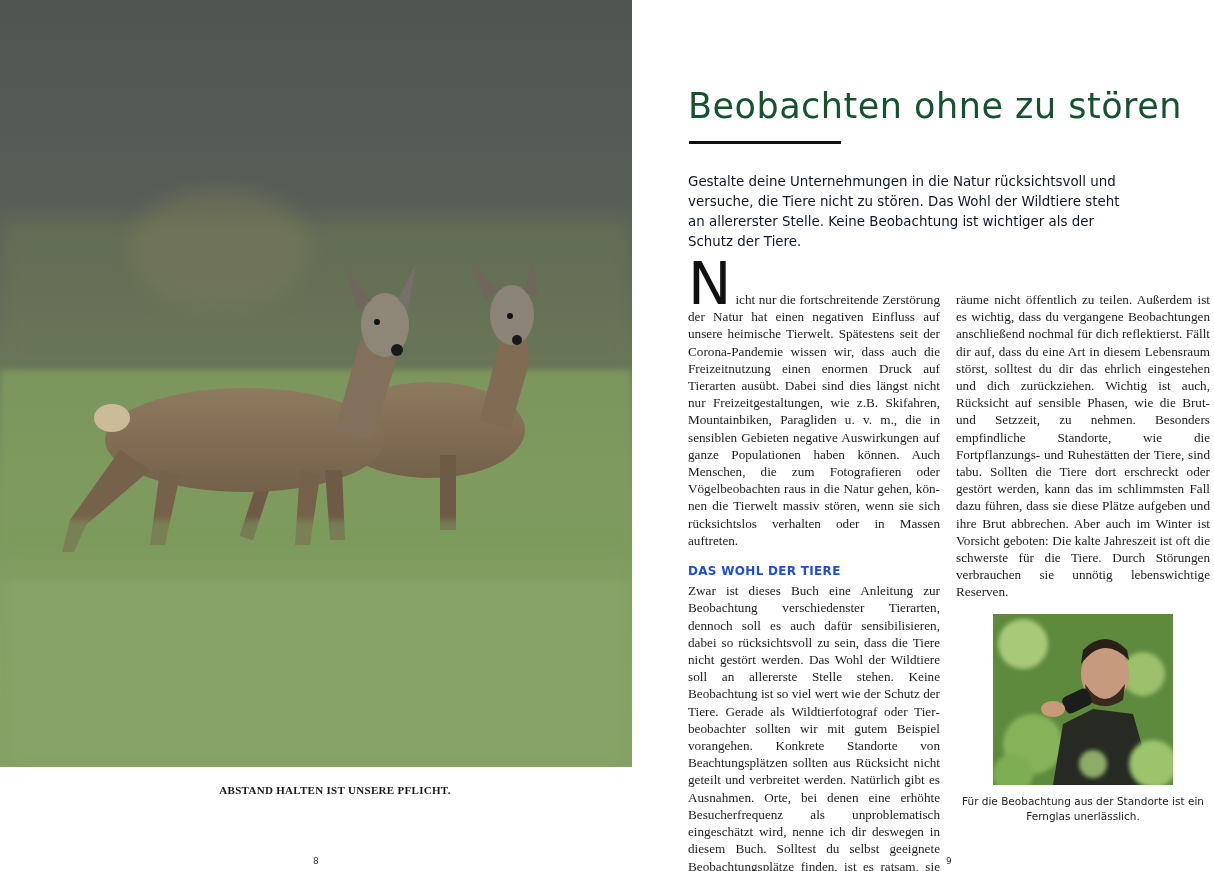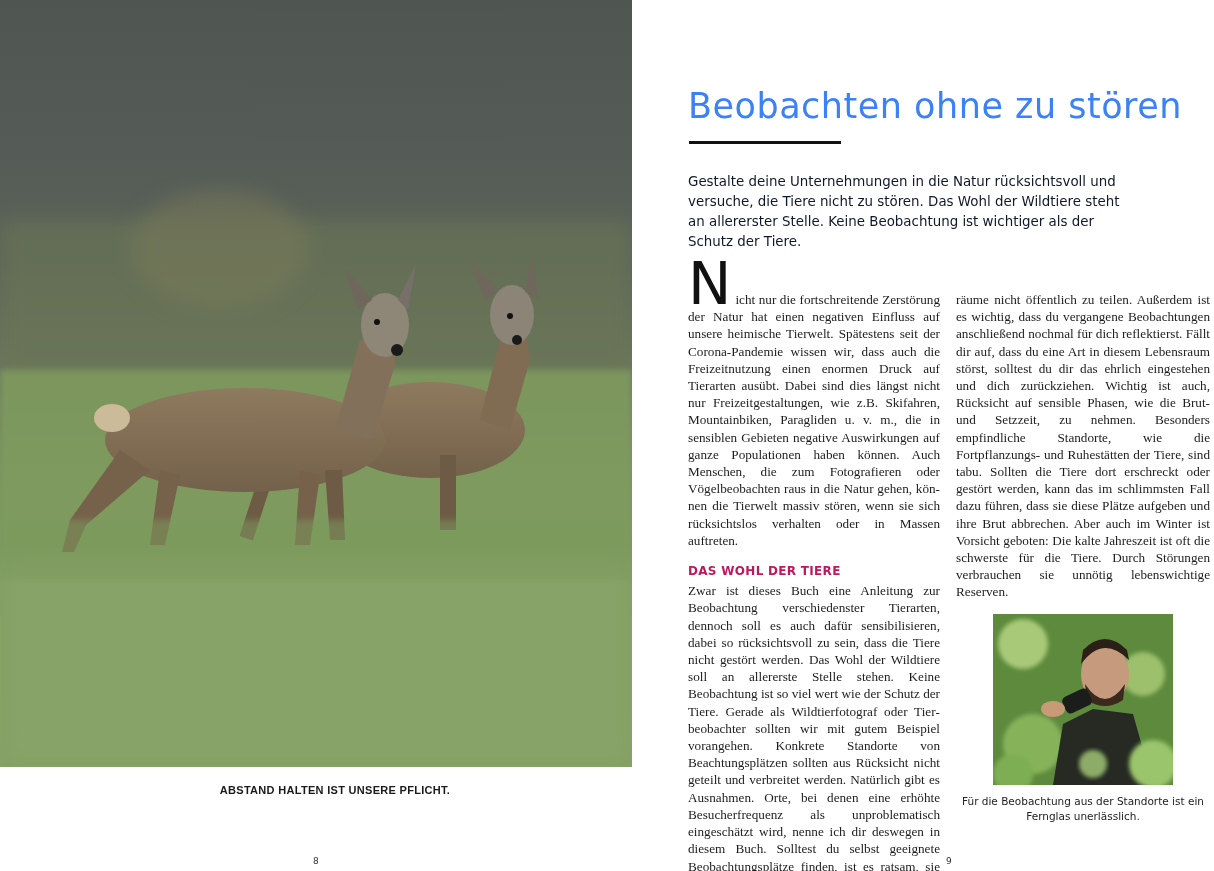--- a/index.html
+++ b/index.html
@@ -11,40 +11,40 @@
   .page-right { left: 640px; width: 574px; }
 
   
   .photo-main {
     position: absolute; left: 0; top: 0; width: 632px; height: 767px; overflow: hidden;
     background: linear-gradient(180deg, #4f5550 0%, #555b56 20%, #5b6459 34%, #66705c 44%, #6f7c5c 52%, #7a8e5e 60%, #7f975f 70%, #85a063 82%, #8aa366 100%);
   }
   .photo-main svg { position: absolute; left: 0; top: 0; }
 
   .caption-left { position: absolute; left: 0; width: 632px; top: 784px; text-align: center; }
-  .caption-title { font-family: Liberation Sans, sans-serif; font-weight: bold; font-size: 11px; letter-spacing: 0.3px; color: #1a1a1a; padding-left: 38px; }
+  .caption-title { font-family: Liberation Serif, serif; font-weight: bold; font-size: 11px; letter-spacing: 0.3px; color: #1a1a1a; padding-left: 38px; }
   .caption-text { font-family: "DejaVu Sans", sans-serif; font-size: 10.5px; color: #222; margin-top: 8px; }
 
   .page-number { position: absolute; top: 856px; font-family: "DejaVu Sans", sans-serif; font-size: 9px; color: #333; }
   .pn-left { left: 313px; }
   .pn-right { left: 306px; }
 
   
-  .title { position: absolute; left: 48px; top: 86px; font-family: "DejaVu Sans", sans-serif; font-size: 35px; font-weight: normal; letter-spacing: 0.5px; color: #3b82f6; white-space: nowrap; }
+  .title { position: absolute; left: 48px; top: 86px; font-family: "DejaVu Sans", sans-serif; font-size: 35px; font-weight: normal; letter-spacing: 0.5px; color: #14532d; white-space: nowrap; }
   .title-rule { position: absolute; left: 49px; top: 141px; width: 152px; height: 3px; background: #111; }
   .intro { position: absolute; left: 48px; top: 172px; width: 450px; font-family: "DejaVu Sans", sans-serif; font-size: 13.4px; line-height: 20px; color: #0f172a; }
 
   .col { position: absolute; top: 291px; font-family: "Liberation Serif", serif; font-size: 13.2px; line-height: 17.2px; color: #1c1c1c; }
   .col-1 { left: 48px; width: 252px; top: 291px; }
   .col-2 { left: 316px; width: 254px; top: 291px; }
   .col p { text-align: justify; hyphens: manual; }
 
   .dropcap { float: left; font-family: "DejaVu Sans", sans-serif; font-size: 58px; line-height: 46px; margin: -30px 4px 0 0; font-weight: normal; color: #111; }
   .col-1 .first-para { padding-top: 0; }
-  .subhead { font-family: "DejaVu Sans", sans-serif; font-weight: bold; font-size: 12px; letter-spacing: 0.3px; margin-top: 14px; margin-bottom: 2px; color: #be185d; }
+  .subhead { font-family: "DejaVu Sans", sans-serif; font-weight: bold; font-size: 12px; letter-spacing: 0.3px; margin-top: 14px; margin-bottom: 2px; color: #1d4ed8; }
 
   .photo-small {
     position: absolute; left: 353px; top: 614px; width: 180px; height: 171px; overflow: hidden;
     background: radial-gradient(ellipse at 70% 30%, #c9d8a6 0%, #7fa85a 30%, #3e6a2b 70%, #2b4a20 100%);
   }
   .caption-right { position: absolute; left: 316px; width: 254px; top: 794px; text-align: center; font-family: "DejaVu Sans", sans-serif; font-size: 10.5px; line-height: 15px; color: #222; }
 </style>
 </head>
 <body>
 

